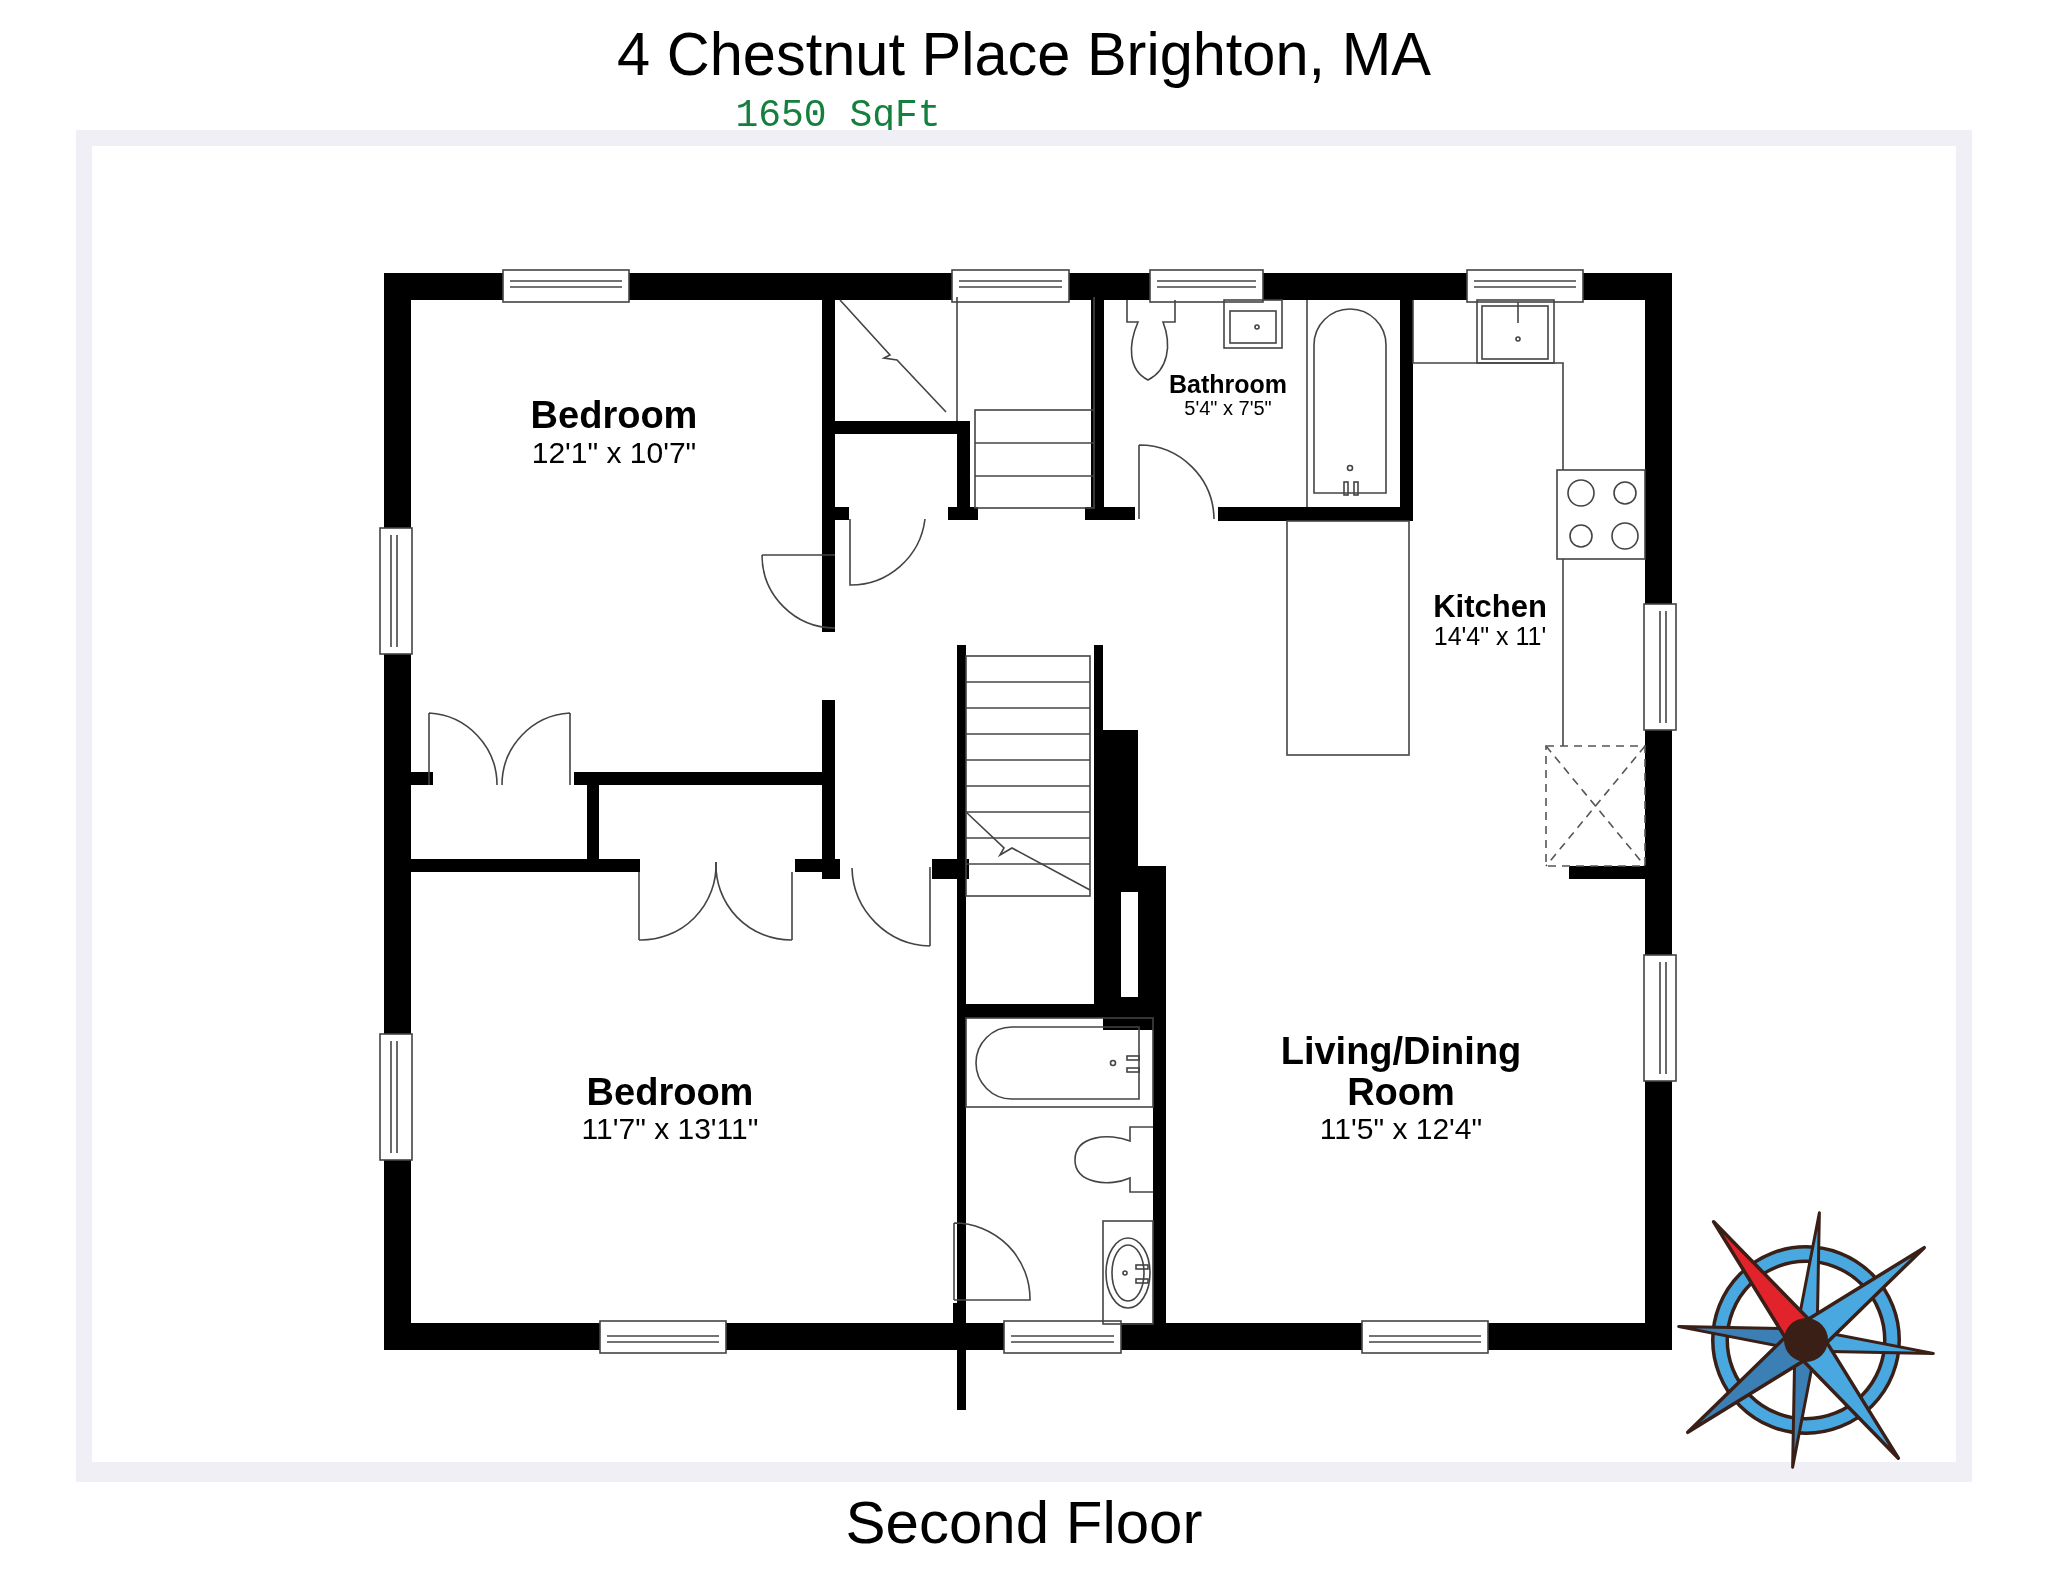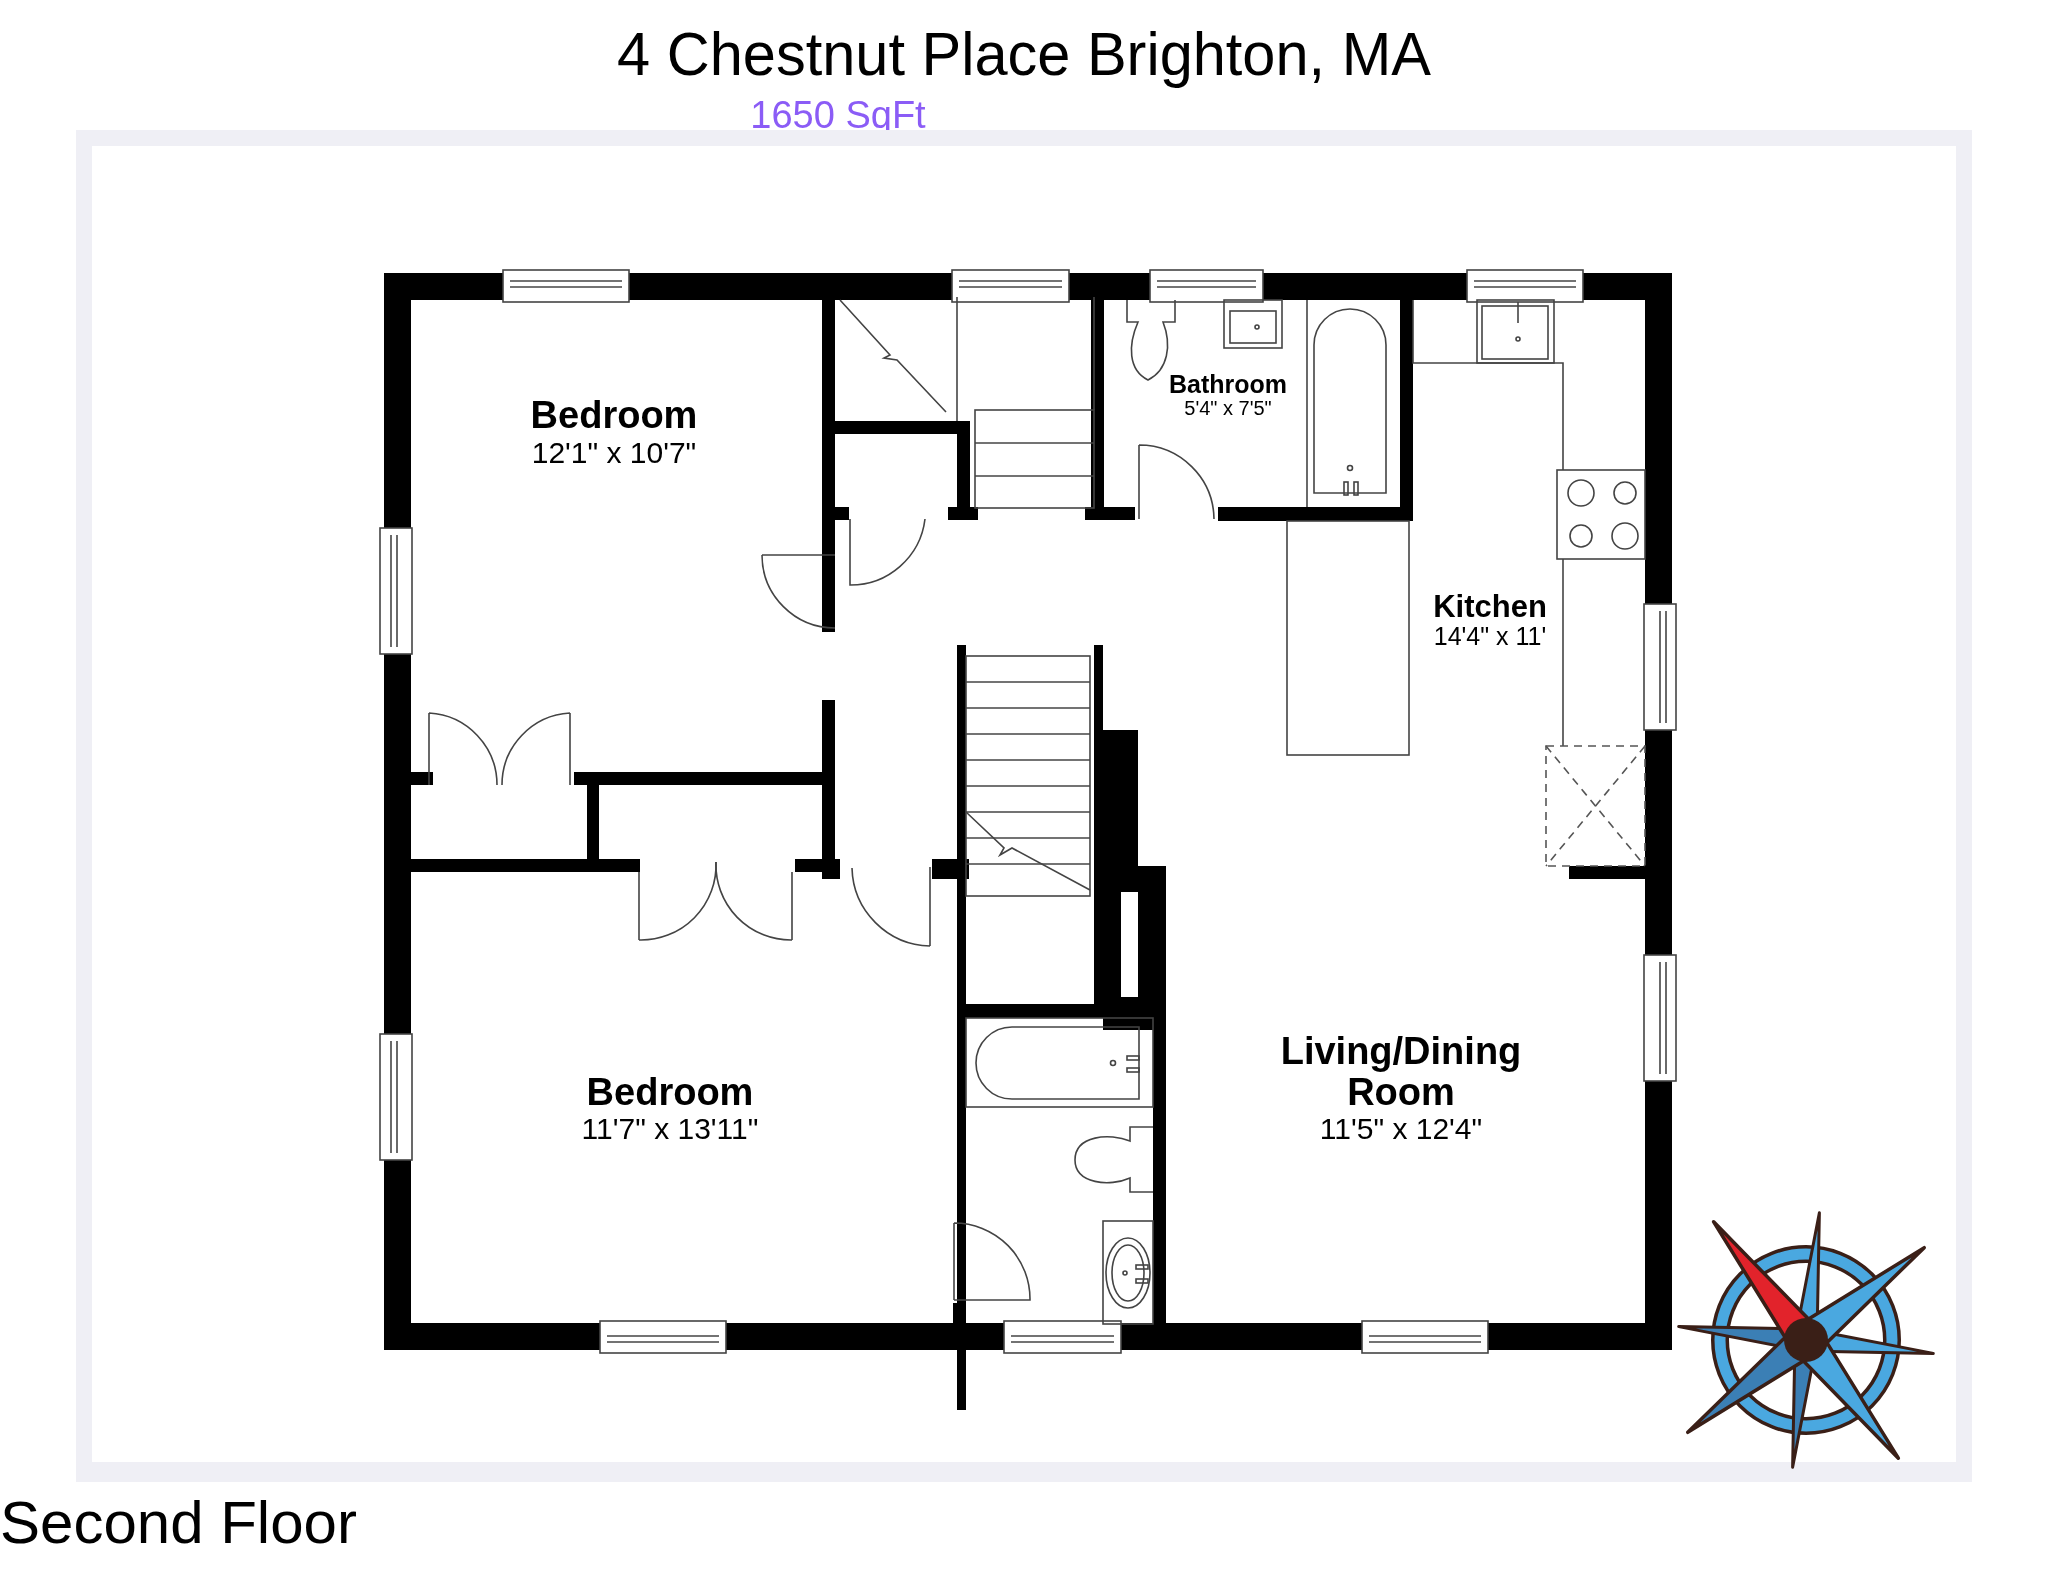--- a/index.html
+++ b/index.html
@@ -1,22 +1,22 @@
 <!DOCTYPE html>
 <html><head>
 <meta charset="utf-8">
 <style>
   html, body { margin: 0; padding: 0; background: #ffffff; }
   body { width: 2048px; height: 1583px; position: relative; overflow: hidden; font-family: "Liberation Sans", sans-serif; }
   .title { position: absolute; left: 0; width: 2048px; top: 18px; text-align: center; font-size: 62px; color: #000; font-family: "Liberation Sans", sans-serif; letter-spacing: 0px; transform: scaleX(0.96); }
-  .subtitle { position: absolute; left: 0; width: 1676px; top: 94px; text-align: center; font-size: 38px; color: #8b5cf6; font-family: Liberation Sans, sans-serif; }
+  .subtitle { position: absolute; left: 0; width: 1676px; top: 94px; text-align: center; font-size: 38px; color: #15803d; font-family: Liberation Mono, monospace; }
   .frame { position: absolute; left: 76px; top: 130px; width: 1896px; height: 1352px; background: #efeff5; }
   .frame-inner { position: absolute; left: 16px; top: 16px; width: 1864px; height: 1316px; background: #ffffff; }
   .plan { position: absolute; left: 0; top: 0; }
-  .footer { position: absolute; left: 0; width: 2048px; top: 1488px; text-align: left; font-size: 60px; color: #000; font-family: "Liberation Sans", sans-serif; }
+  .footer { position: absolute; left: 0; width: 2048px; top: 1488px; text-align: center; font-size: 60px; color: #000; font-family: "Liberation Sans", sans-serif; }
   .room-name { font-family: "Liberation Sans", sans-serif; font-weight: bold; fill: #000; text-anchor: middle; }
   .room-dim { font-family: "Liberation Sans", sans-serif; fill: #000; text-anchor: middle; }
   .thin { fill: none; stroke: #444; stroke-width: 1.6; }
   .thin-w { fill: #fff; stroke: #444; stroke-width: 1.6; }
   .dash { fill: none; stroke: #555; stroke-width: 1.6; stroke-dasharray: 8 6; }
 </style>
 </head>
 <body>
 
 <div class="title">4 Chestnut Place Brighton, MA</div>

